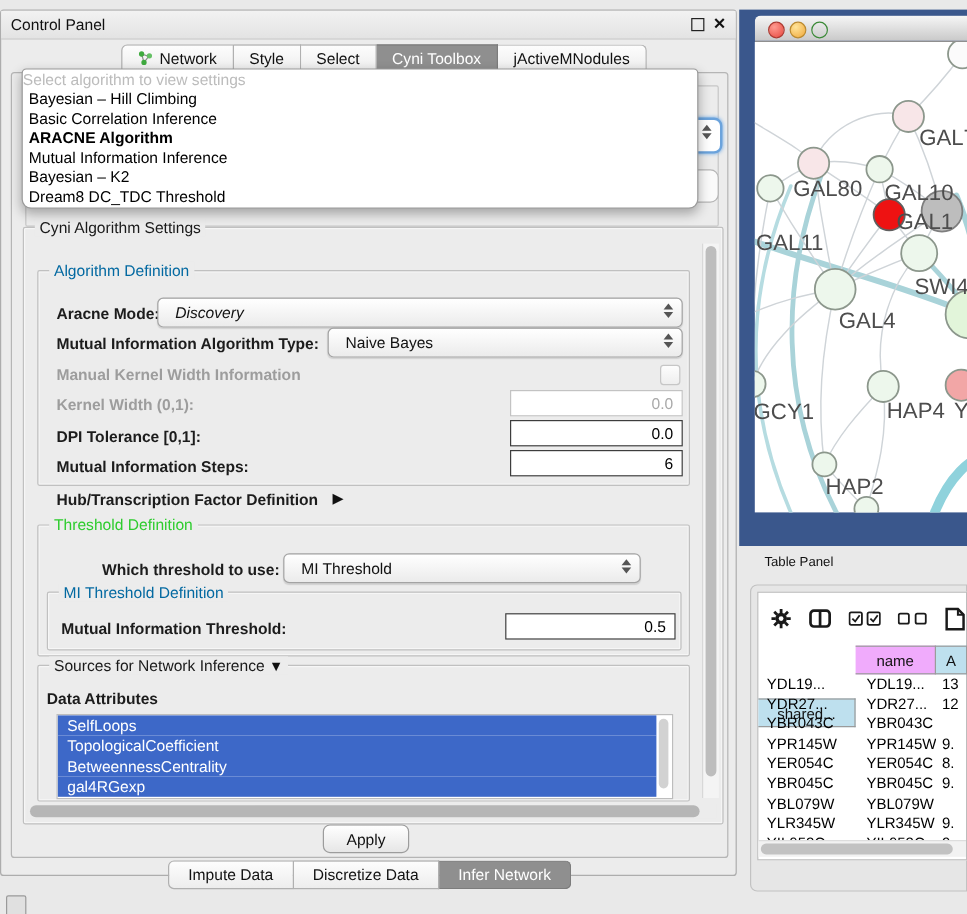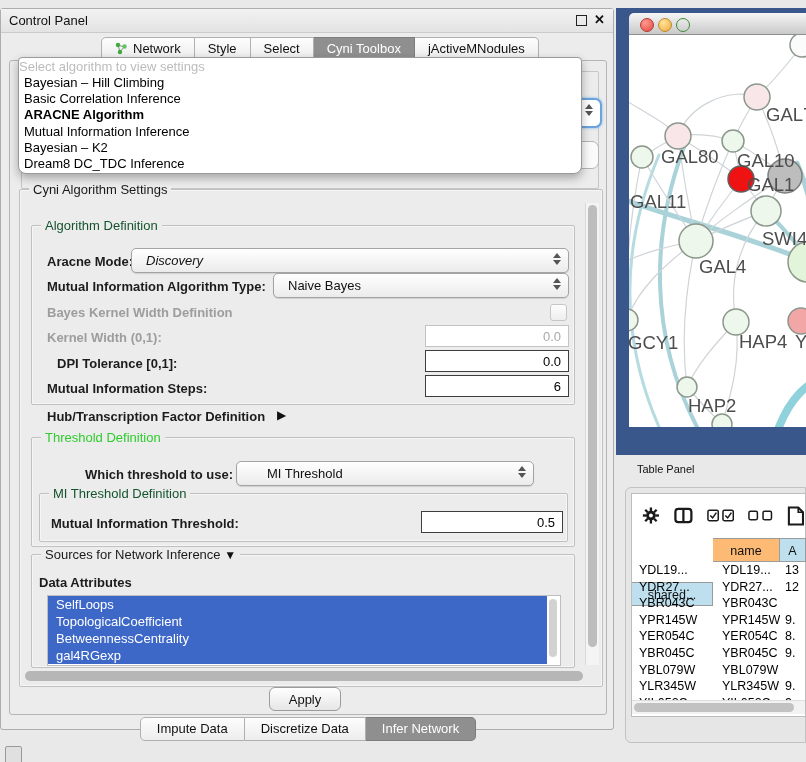--- a/index.html
+++ b/index.html
@@ -45,21 +45,21 @@
   .group{position:absolute;border:1px solid #c0c0c0;border-radius:2px;
          box-shadow:inset 0 0 0 1px rgba(255,255,255,.55);}
   .legend{position:absolute;top:-8px;left:9px;background:#ececec;padding:0 4px;font-size:13px;
           white-space:nowrap;}
   .g-cyni{left:18px;top:180px;width:582px;height:496px;}
   .g-algo{left:30px;top:216px;width:542px;height:178px;}
   .g-thresh{left:30px;top:428px;width:542px;height:108px;}
   .g-thresh>.legend{color:#2ecc2e;}
   .g-mithresh{left:38px;top:484px;width:527px;height:47px;}
   .g-sources{left:30px;top:545px;width:542px;height:112px;}
-  .legend-blue{color:#14532d;}
+  .legend-blue{color:#0369a1;}
   
   .lbl{position:absolute;font-size:13px;font-weight:700;color:#1c1c1c;white-space:nowrap;}
   .lbl.dis{color:#9d9d9d;}
   .combo{position:absolute;height:25px;background:linear-gradient(#ffffff,#ebebeb);
       border:1px solid #a3a3a3;border-radius:5px;box-sizing:border-box;display:flex;
       align-items:center;box-shadow:0 1px 1px rgba(0,0,0,.12);}
   .combo-val{padding-left:14px;font-size:13px;color:#111;}
   .spinner{position:absolute;right:7px;top:4px;width:9px;display:flex;flex-direction:column;
       align-items:center;gap:2px;}
   .spinner .up{width:0;height:0;border-left:4px solid transparent;border-right:4px solid transparent;
@@ -205,43 +205,43 @@
         </span>
     </div>
     <span class="lbl" style="left:46px;top:270px;">Mutual Information Algorithm Type:</span>
     <div class="combo" style="left:272px;top:264px;width:296px;">
       <span class="combo-val">Naive Bayes</span>
       <span class="spinner">
           <i class="up"></i>
           <i class="dn"></i>
         </span>
     </div>
-    <span class="lbl dis" style="left:46px;top:296px;">Bayes Kernel Width Definition</span>
+    <span class="lbl dis" style="left:46px;top:296px;">Manual Kernel Width Information</span>
     <div class="checkbox" style="left:549px;top:295px;"></div>
     <span class="lbl dis" style="left:46px;top:321px;">Kernel Width (0,1):</span>
     <div class="field dis" style="left:424px;top:316px;width:144px;">
       <span>0.0</span>
     </div>
-    <span class="lbl" style="left:56px;top:347px;">DPI Tolerance [0,1]:</span>
+    <span class="lbl" style="left:46px;top:347px;">DPI Tolerance [0,1]:</span>
     <div class="field en" style="left:424px;top:341px;width:144px;">
       <span>0.0</span>
     </div>
     <span class="lbl" style="left:46px;top:372px;">Mutual Information Steps:</span>
     <div class="field en" style="left:424px;top:366px;width:144px;">
       <span>6</span>
     </div>
 
     <span class="lbl" style="left:46px;top:400px;font-weight:600;">Hub/Transcription Factor Definition</span>
     <span class="tri" style="position:absolute;left:276px;top:399px;">▶</span>
 
     <div class="group g-thresh">
       <span class="legend">Threshold Definition</span>
     </div>
     <span class="lbl" style="left:84px;top:458px;">Which threshold to use:</span>
-    <div class="combo" style="left:235px;top:452px;width:298px;padding-left:16px;">
+    <div class="combo" style="left:235px;top:452px;width:298px;">
       <span class="combo-val">MI Threshold</span>
       <span class="spinner">
           <i class="up"></i>
           <i class="dn"></i>
         </span>
     </div>
     <div class="group g-mithresh">
       <span class="legend legend-blue">MI Threshold Definition</span>
     </div>
     <span class="lbl" style="left:50px;top:507px;">Mutual Information Threshold:</span>
@@ -281,21 +281,21 @@
   </div>
 
   <div class="dropdown">
     <div class="dd-placeholder">Select algorithm to view settings</div>
     <div id="algo-list">
         <div class="algo-item">Bayesian – Hill Climbing</div>
         <div class="algo-item">Basic Correlation Inference</div>
         <div class="algo-item bold">ARACNE Algorithm</div>
         <div class="algo-item">Mutual Information Inference</div>
         <div class="algo-item">Bayesian – K2</div>
-        <div class="algo-item">Dream8 DC_TDC Inference</div>
+        <div class="algo-item">Dream8 DC_TDC Threshold</div>
       </div>
   </div>
 
   <div class="netwin">
     <div class="net-titlebar">
       <span class="light red"></span>
       <span class="light yellow"></span>
       <span class="light green"></span>
     </div>
     <svg id="net-svg" class="net-canvas" viewBox="0 0 177 392">
@@ -404,21 +404,21 @@
       <rect x="1" y="1" width="9" height="9" rx="1.5" fill="none" stroke="#1a1a1a" stroke-width="1.6"></rect>
       <rect x="16" y="1" width="9" height="9" rx="1.5" fill="none" stroke="#1a1a1a" stroke-width="1.6"></rect>
     </svg>
     <svg width="20" height="22" viewBox="0 0 20 22">
       <path d="M 2,2 L 12,2 L 17,7 L 17,20 L 2,20 Z" fill="none" stroke="#1a1a1a" stroke-width="2.2"></path>
       <path d="M 12,2 L 12,7 L 17,7" fill="none" stroke="#1a1a1a" stroke-width="1.8"></path>
     </svg>
   </div>
   <div class="t-head" id="t-head">
       <div class="th" style="background: rgb(190, 224, 238); width: 81px; margin-top: 44px;">shared...</div>
-      <div class="th" style="background: #fdba74; width: 67px;">name</div>
+      <div class="th" style="background: #f0abfc; width: 67px;">name</div>
       <div class="th" style="background: rgb(190, 224, 238); width: auto; flex: 1 1 0%;">A</div>
     </div>
   <div class="t-rows" id="t-rows">
       <div class="t-row">
         <span class="tc tc1">YDL19...</span>
         <span class="tc tc2">YDL19...</span>
         <span class="tc tc3">13</span>
       </div>
       <div class="t-row">
         <span class="tc tc1">YDR27...</span>

